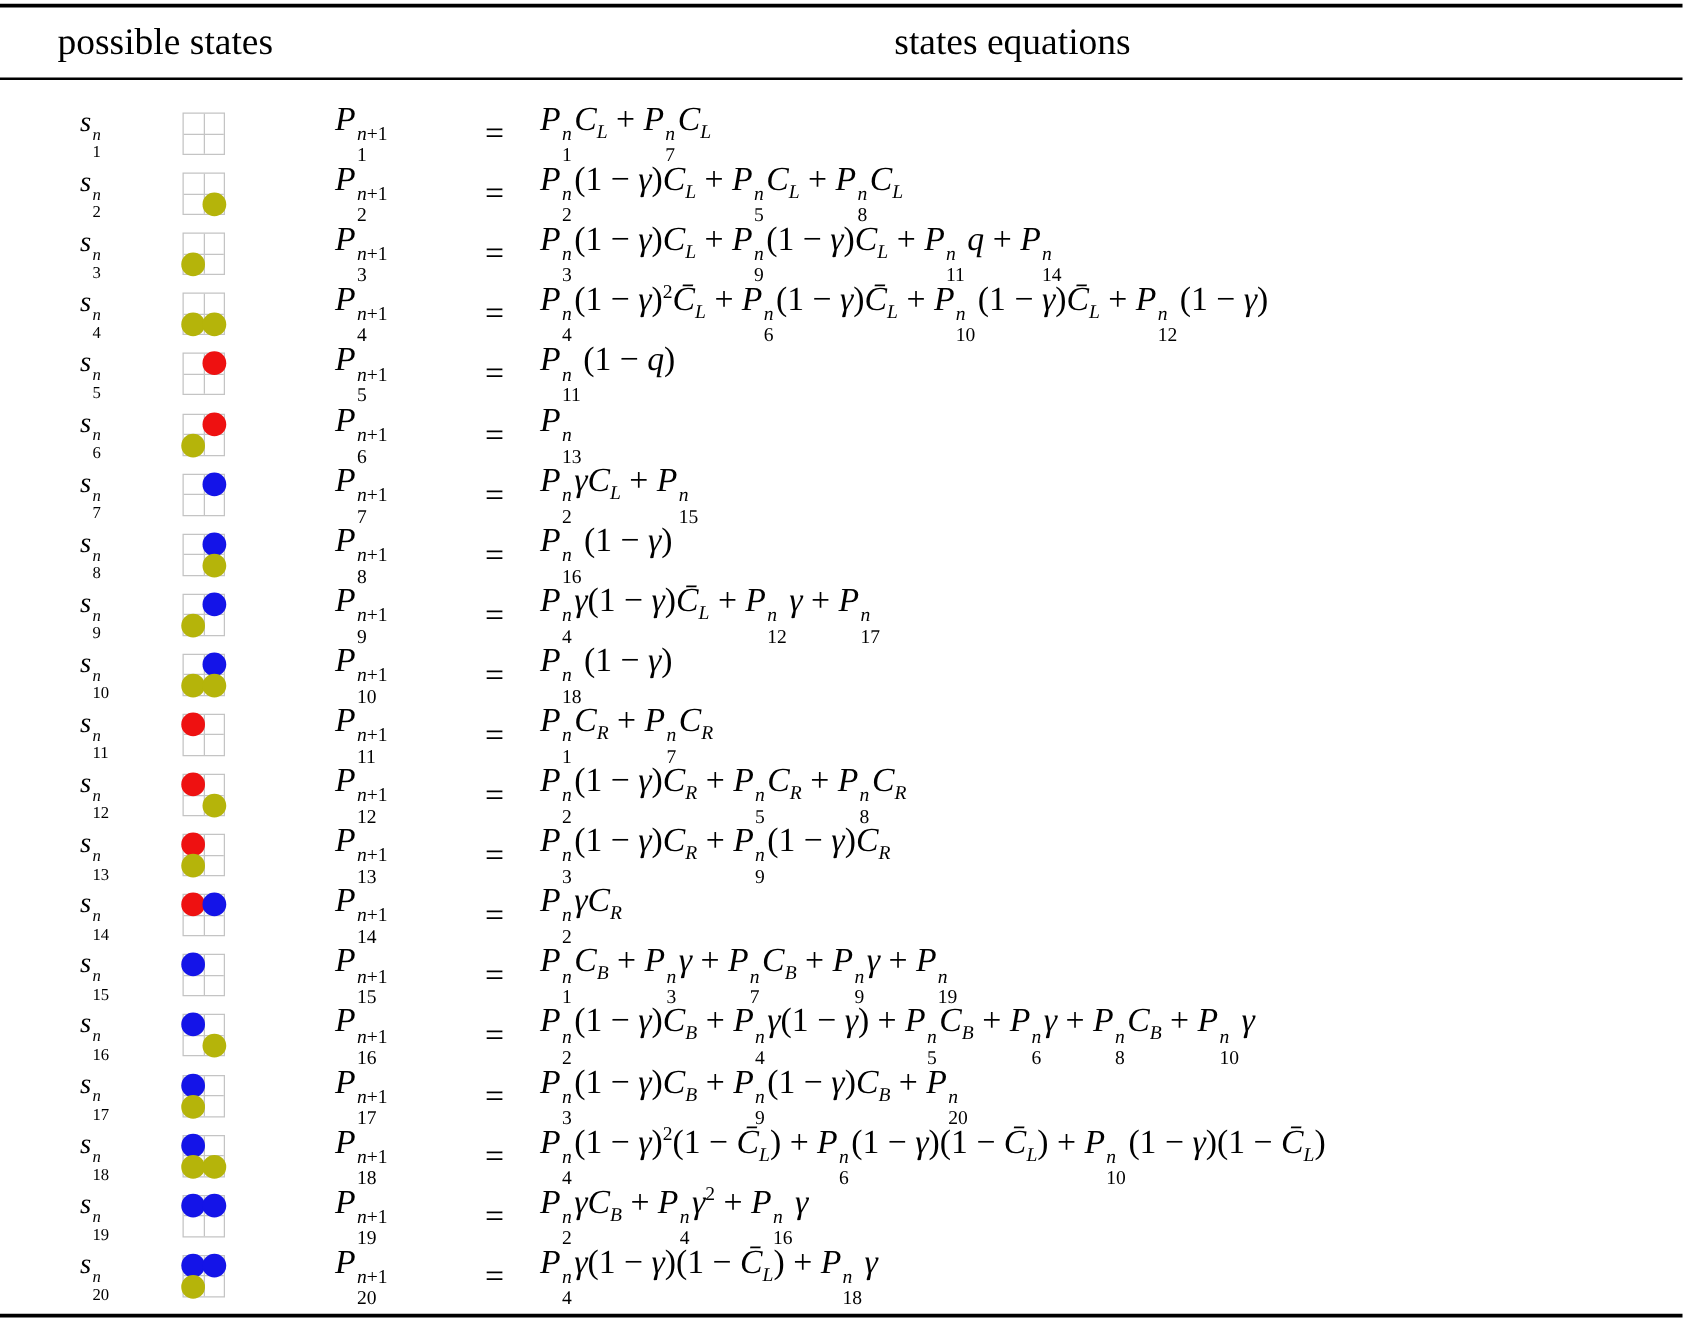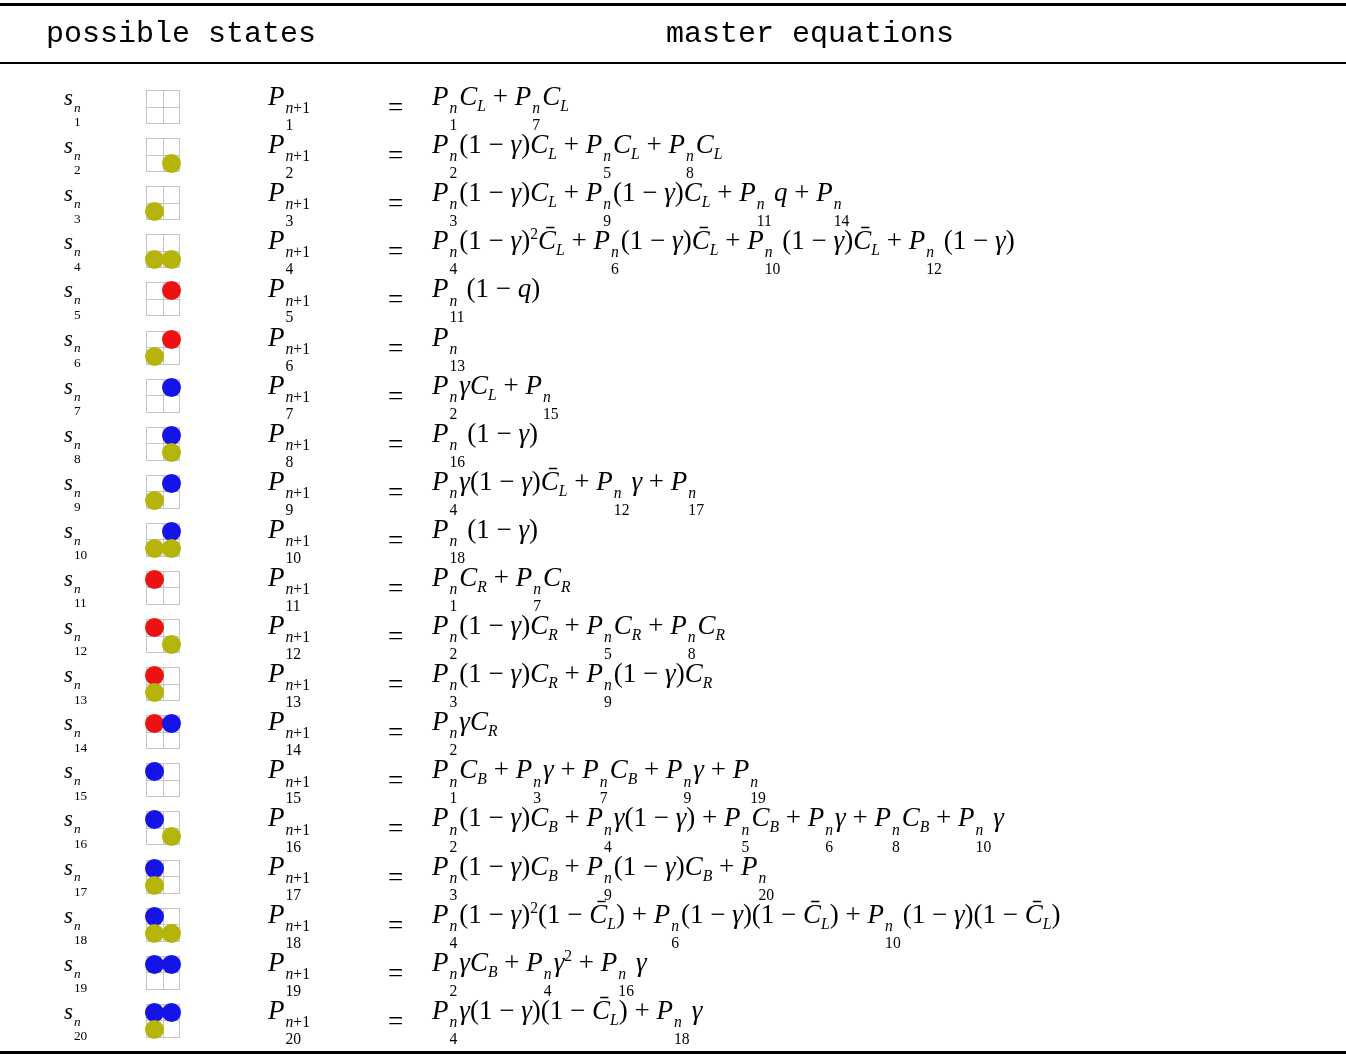--- a/index.html
+++ b/index.html
@@ -7,21 +7,21 @@
     width:1346px;height:1064px;background:#ffffff;color:#000;
     font-family:"Liberation Serif", serif;
     position:relative;overflow:hidden;
   }
   .page{position:absolute;inset:0;}
   .rule{position:absolute;left:0;right:0;background:#000;}
   .rule.top{top:3px;height:2.5px;}
   .rule.mid{top:62px;height:2px;}
   .rule.bottom{top:1051px;height:3px;}
 
-  .header-row{position:absolute;top:16px;left:0;right:0;height:36px;line-height:36px;font-size:30px;font-family:Liberation Mono, monospace;}
+  .header-row{position:absolute;top:16px;left:0;right:0;height:36px;line-height:36px;font-size:30px;}
   .hdr-states{position:absolute;left:46px;}
   .hdr-eqs{position:absolute;left:810px;transform:translateX(-50%);}
 
   .rows{position:absolute;top:83px;left:0;right:0;}
   .row{position:relative;height:48.1px;}
 
   .state-label{position:absolute;left:64px;top:50%;transform:translateY(-50%);font-size:23px;white-space:nowrap;}
 
   .state-grid{
     position:absolute;left:146px;top:50%;transform:translateY(-50%);
@@ -50,21 +50,21 @@
   }
   .ss .t,.ss .b{display:block;}
 </style>
 </head>
 <body>
 
 <div class="page">
   <div class="rule top"></div>
   <div class="header-row">
     <span class="hdr-states">possible states</span>
-    <span class="hdr-eqs">master equations</span>
+    <span class="hdr-eqs">states equations</span>
   </div>
   <div class="rule mid"></div>
   <div class="rows" id="rows">
   <div class="row">
     <span class="state-label"><i>s</i><span class="ss">
             <span class="t"><i>n</i></span>
             <span class="b">1</span>
           </span></span>
     <span class="state-grid"></span>
     <span class="lhs math"><i>P</i><span class="ss">

